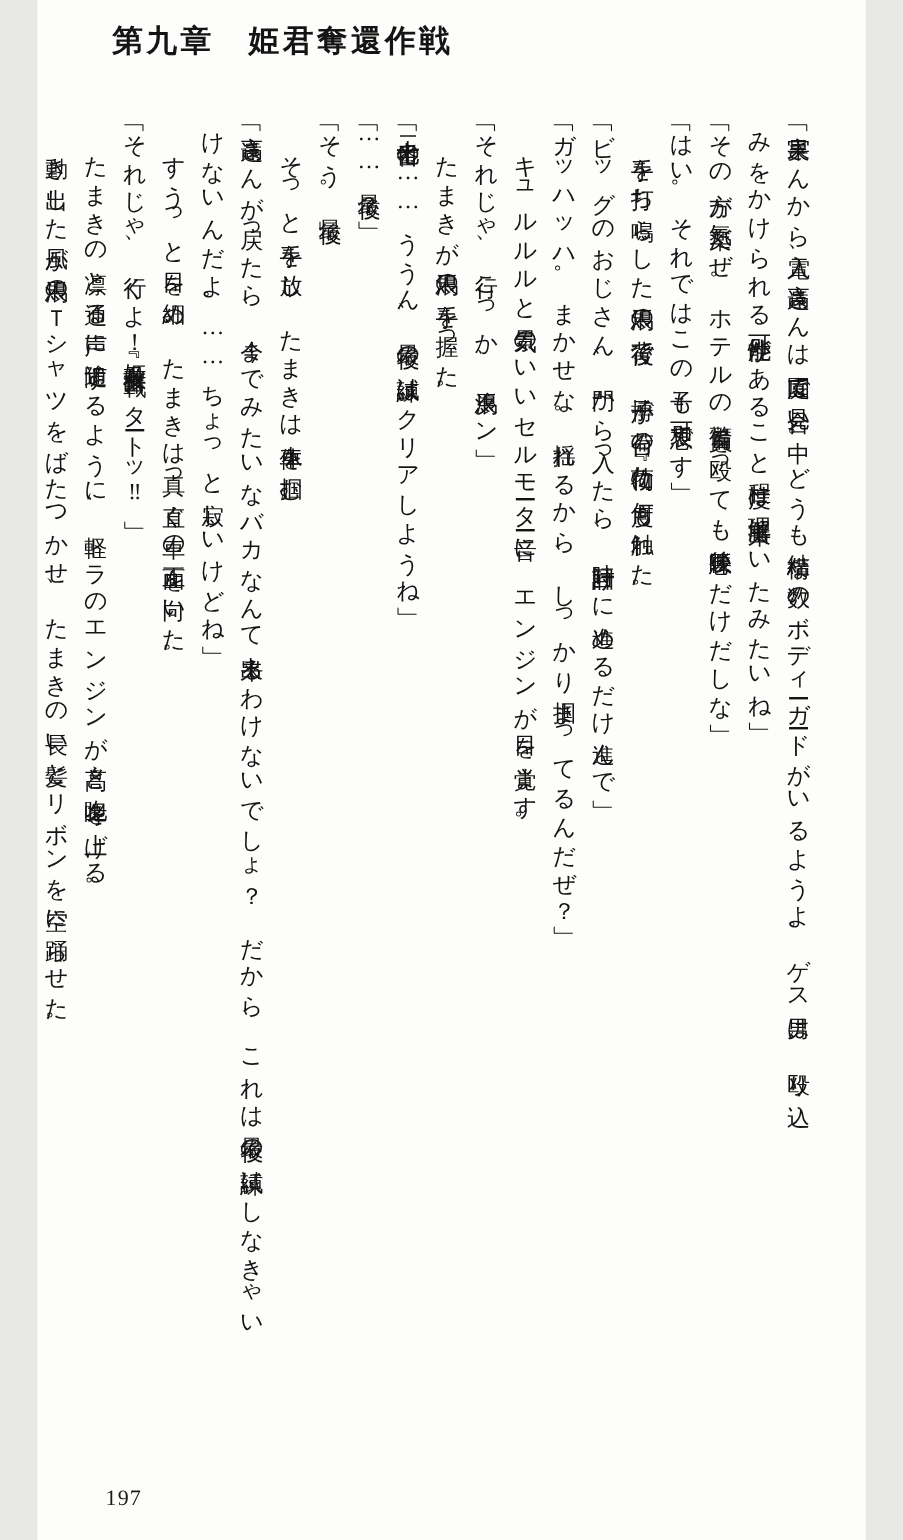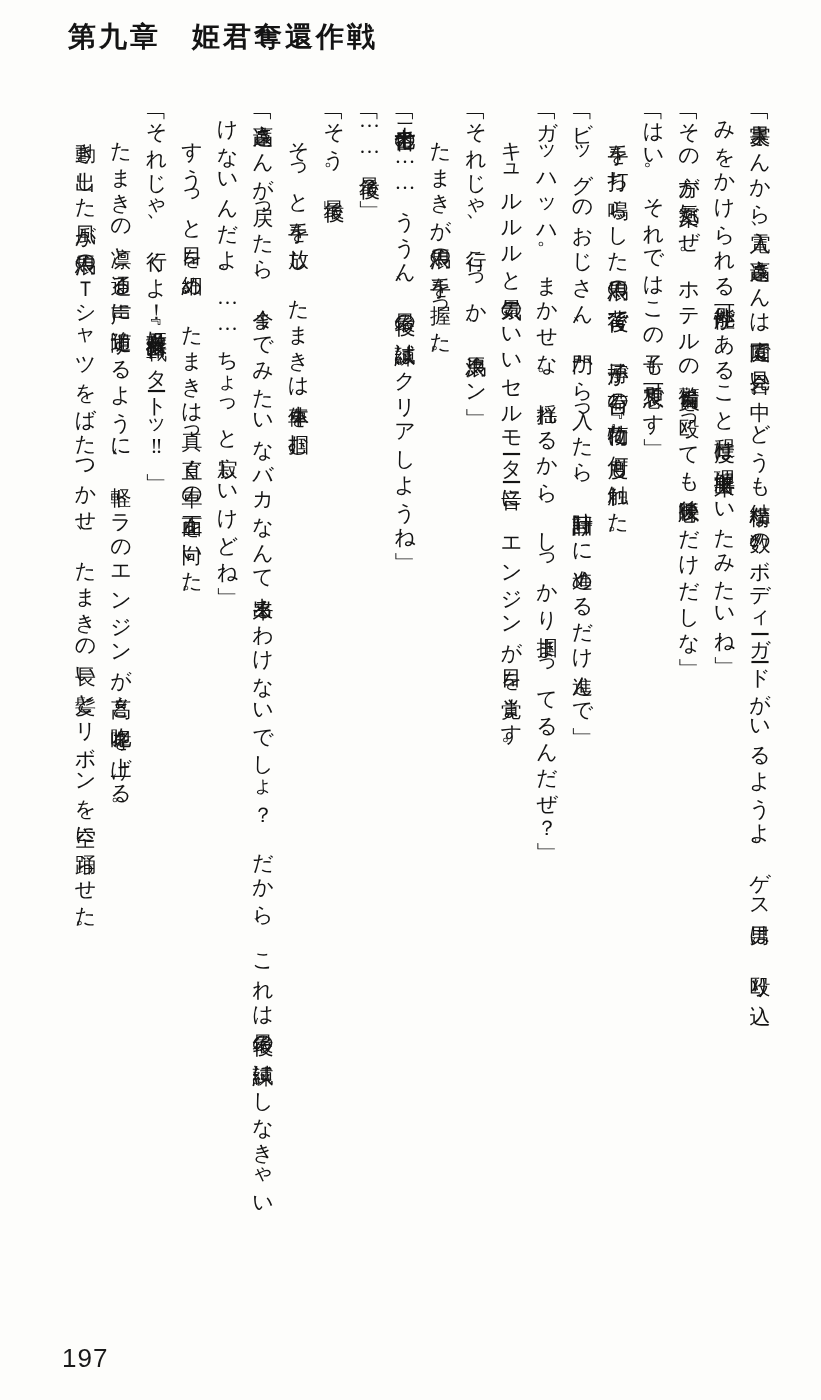--- a/index.html
+++ b/index.html
@@ -2,21 +2,21 @@
 <html><head>
 <meta charset="utf-8">
 <style>
   html, body {
     margin: 0;
     padding: 0;
     background: #e8e8e6;
   }
   .page {
     position: relative;
-    width: 821px;
+    width: 753px;
     height: 1400px;
     margin: 0 auto;
     background: #fdfdfb;
     overflow: hidden;
     font-family: "Liberation Serif", "DejaVu Serif", serif;
     color: #141414;
   }
   .chapter-header {
     position: absolute;
     top: 18px;
@@ -41,22 +41,22 @@
     margin: 0;
     padding: 0;
   }
   .text-line.indent {
     text-indent: 1em;
   }
   .page-number {
     position: absolute;
     left: 62px;
     bottom: 26px;
-    font-size: 26px;
-    font-family: Liberation Sans, sans-serif;
+    font-size: 20px;
+    font-family: Liberation Serif, serif;
     color: #1a1a1a;
     letter-spacing: 1px;
   }
 </style>
 </head>
 <body>
 
 <div class="page">
   <div class="chapter-header">第九章　姫君奪還作戦</div>
 

